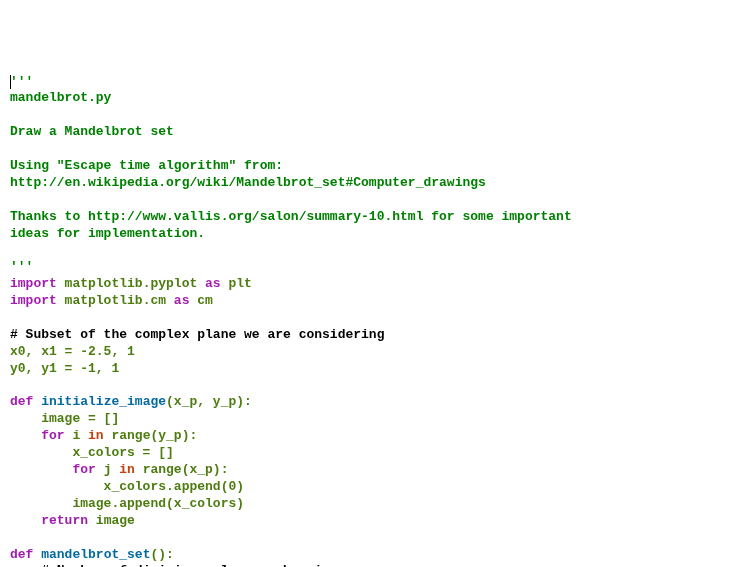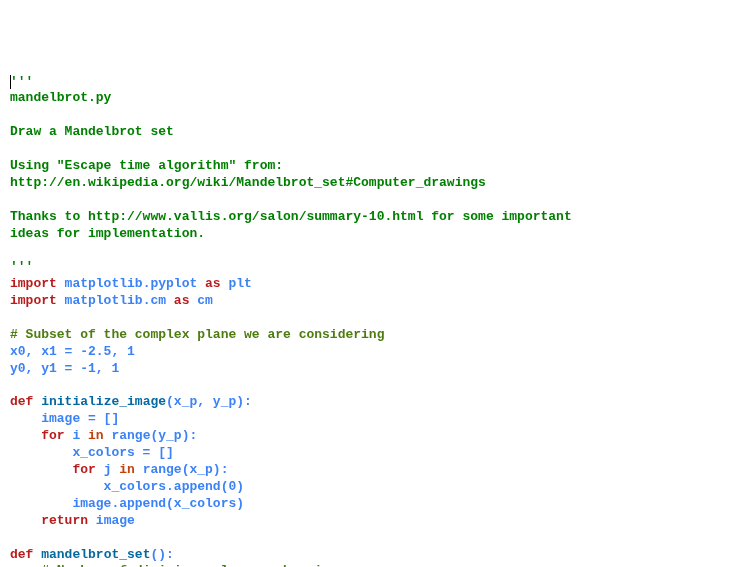--- a/index.html
+++ b/index.html
@@ -7,25 +7,25 @@
     padding: 6px 10px;
     background: #ffffff;
     font-family: "Menlo", "Consolas", "Courier New", monospace;
     font-size: 13px;
     line-height: 1.3;
     white-space: pre;
     font-weight: bold;
   }
   .line { display: block; min-height: 1.3em; }
   .s  { color: #008000; }   
-  .k  { color: #b91c1c; }   
+  .k  { color: #a21caf; }   
   .kp { color: #c2410c; }   
   .nf { color: #0369a1; }   
-  .c  { color: #4d7c0f; }   
-  .n  { color: #3b82f6; }   
+  .c  { color: #000000; }   
+  .n  { color: #4d7c0f; }   
   .cursor {
     display: inline-block;
     width: 1px;
     height: 14px;
     background: #000;
     vertical-align: text-bottom;
     margin-right: -1px;
   }
 </style>
 </head>

